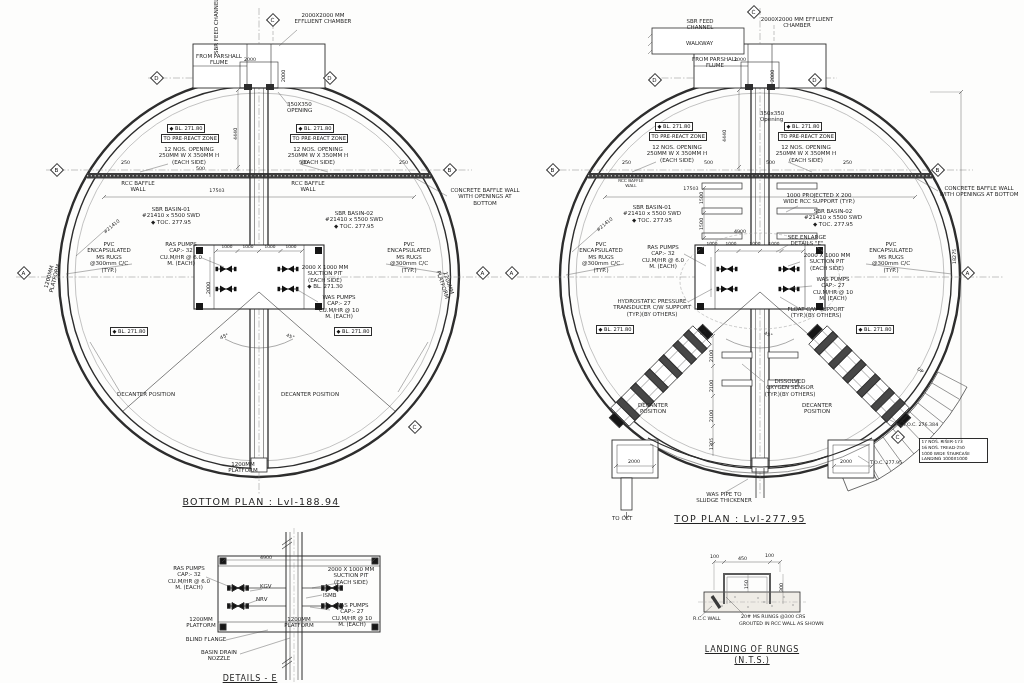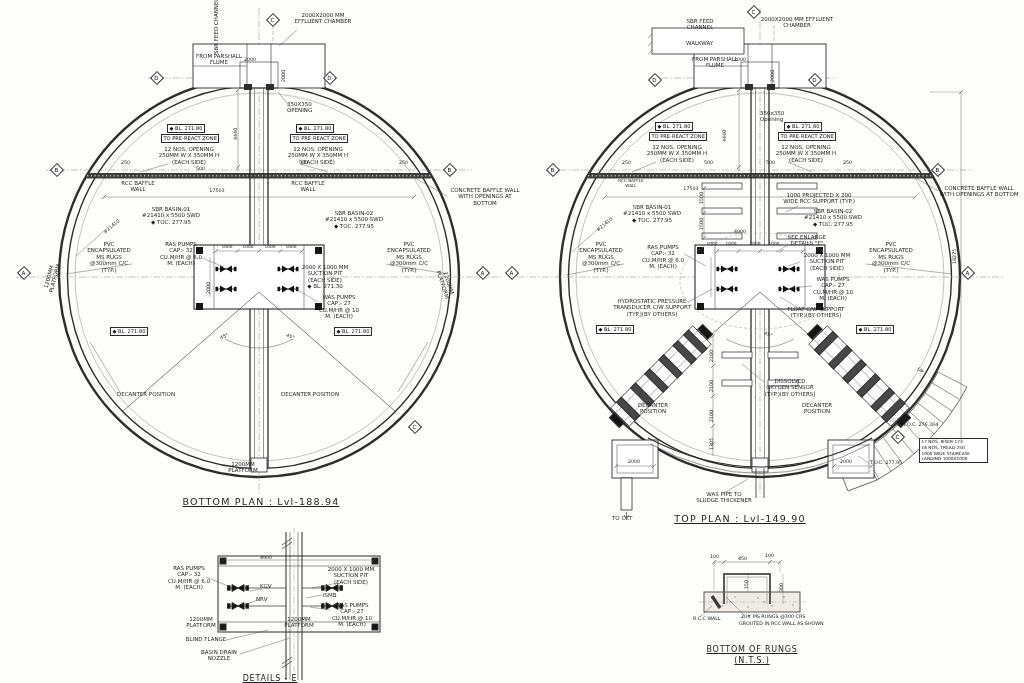--- a/index.html
+++ b/index.html
@@ -451,21 +451,21 @@
 <div class="dim" style="left:917px;top:368px;transform:rotate(40deg)">UP</div>
 <div class="dim" style="left:903px;top:422px">T.O.C.  276.384</div>
 <div class="dim" style="left:870px;top:460px">T.O.C.  277.95</div>
 <div class="box" style="left:919px;top:438px;width:64px;font-size:4.3px;white-space:pre-line;text-align:left">17 NOS. RISER-173
 16 NOS. TREAD-250
 1000 WIDE STAIRCASE
 LANDING 1000X1000</div>
 <div class="dim" style="left:624px;top:459px;width:20px">2000</div>
 <div class="dim" style="left:836px;top:459px;width:20px">2000</div>
 <div class="dim r90" style="left:952px;top:264px">18275</div>
-<div class="t" style="left:645px;top:513px;width:190px">TOP PLAN : Lvl-149.90</div>
+<div class="t" style="left:645px;top:513px;width:190px">TOP PLAN : Lvl-277.95</div>
 
 <div class="mk" style="left:747px;top:5px">
       <i></i>
       <span>C</span>
     </div>
 <div class="mk" style="left:648px;top:73px">
       <i></i>
       <span>D</span>
     </div>
 <div class="mk" style="left:808px;top:73px">
@@ -508,26 +508,26 @@
 CAP:- 27
 CU.M/HR @ 10
 M. (EACH)</div>
 <div class="lbl" style="left:183px;top:616px;width:36px">1200MM
 PLATFORM</div>
 <div class="lbl" style="left:281px;top:616px;width:36px">1200MM
 PLATFORM</div>
 <div class="lbl" style="left:184px;top:636px;width:44px">BLIND FLANGE</div>
 <div class="lbl" style="left:196px;top:649px;width:46px">BASIN DRAIN
 NOZZLE</div>
-<div class="t2" style="left:220px;top:674px;width:100px">DETAILS - E</div>
+<div class="t2" style="left:200px;top:674px;width:100px">DETAILS - E</div>
 
 <div class="dim" style="left:710px;top:554px">100</div>
 <div class="dim" style="left:738px;top:556px">450</div>
 <div class="dim" style="left:765px;top:553px">100</div>
 <div class="dim r90" style="left:744px;top:589px">150</div>
 <div class="dim r90" style="left:779px;top:592px">300</div>
 <div class="dim" style="left:693px;top:616px">R.C.C WALL</div>
 <div class="dim" style="left:741px;top:614px">20# MS RUNGS @300 CRS</div>
 <div class="dim" style="left:739px;top:621px">GROUTED IN RCC WALL AS SHOWN</div>
-<div class="t2" style="left:702px;top:645px;width:100px">BOTTOM OF RUNGS</div>
+<div class="t2" style="left:702px;top:645px;width:100px">LANDING OF RUNGS</div>
 <div class="t2" style="left:702px;top:656px;width:100px">(N.T.S.)</div>
 
 </div>
 
 </body></html>

